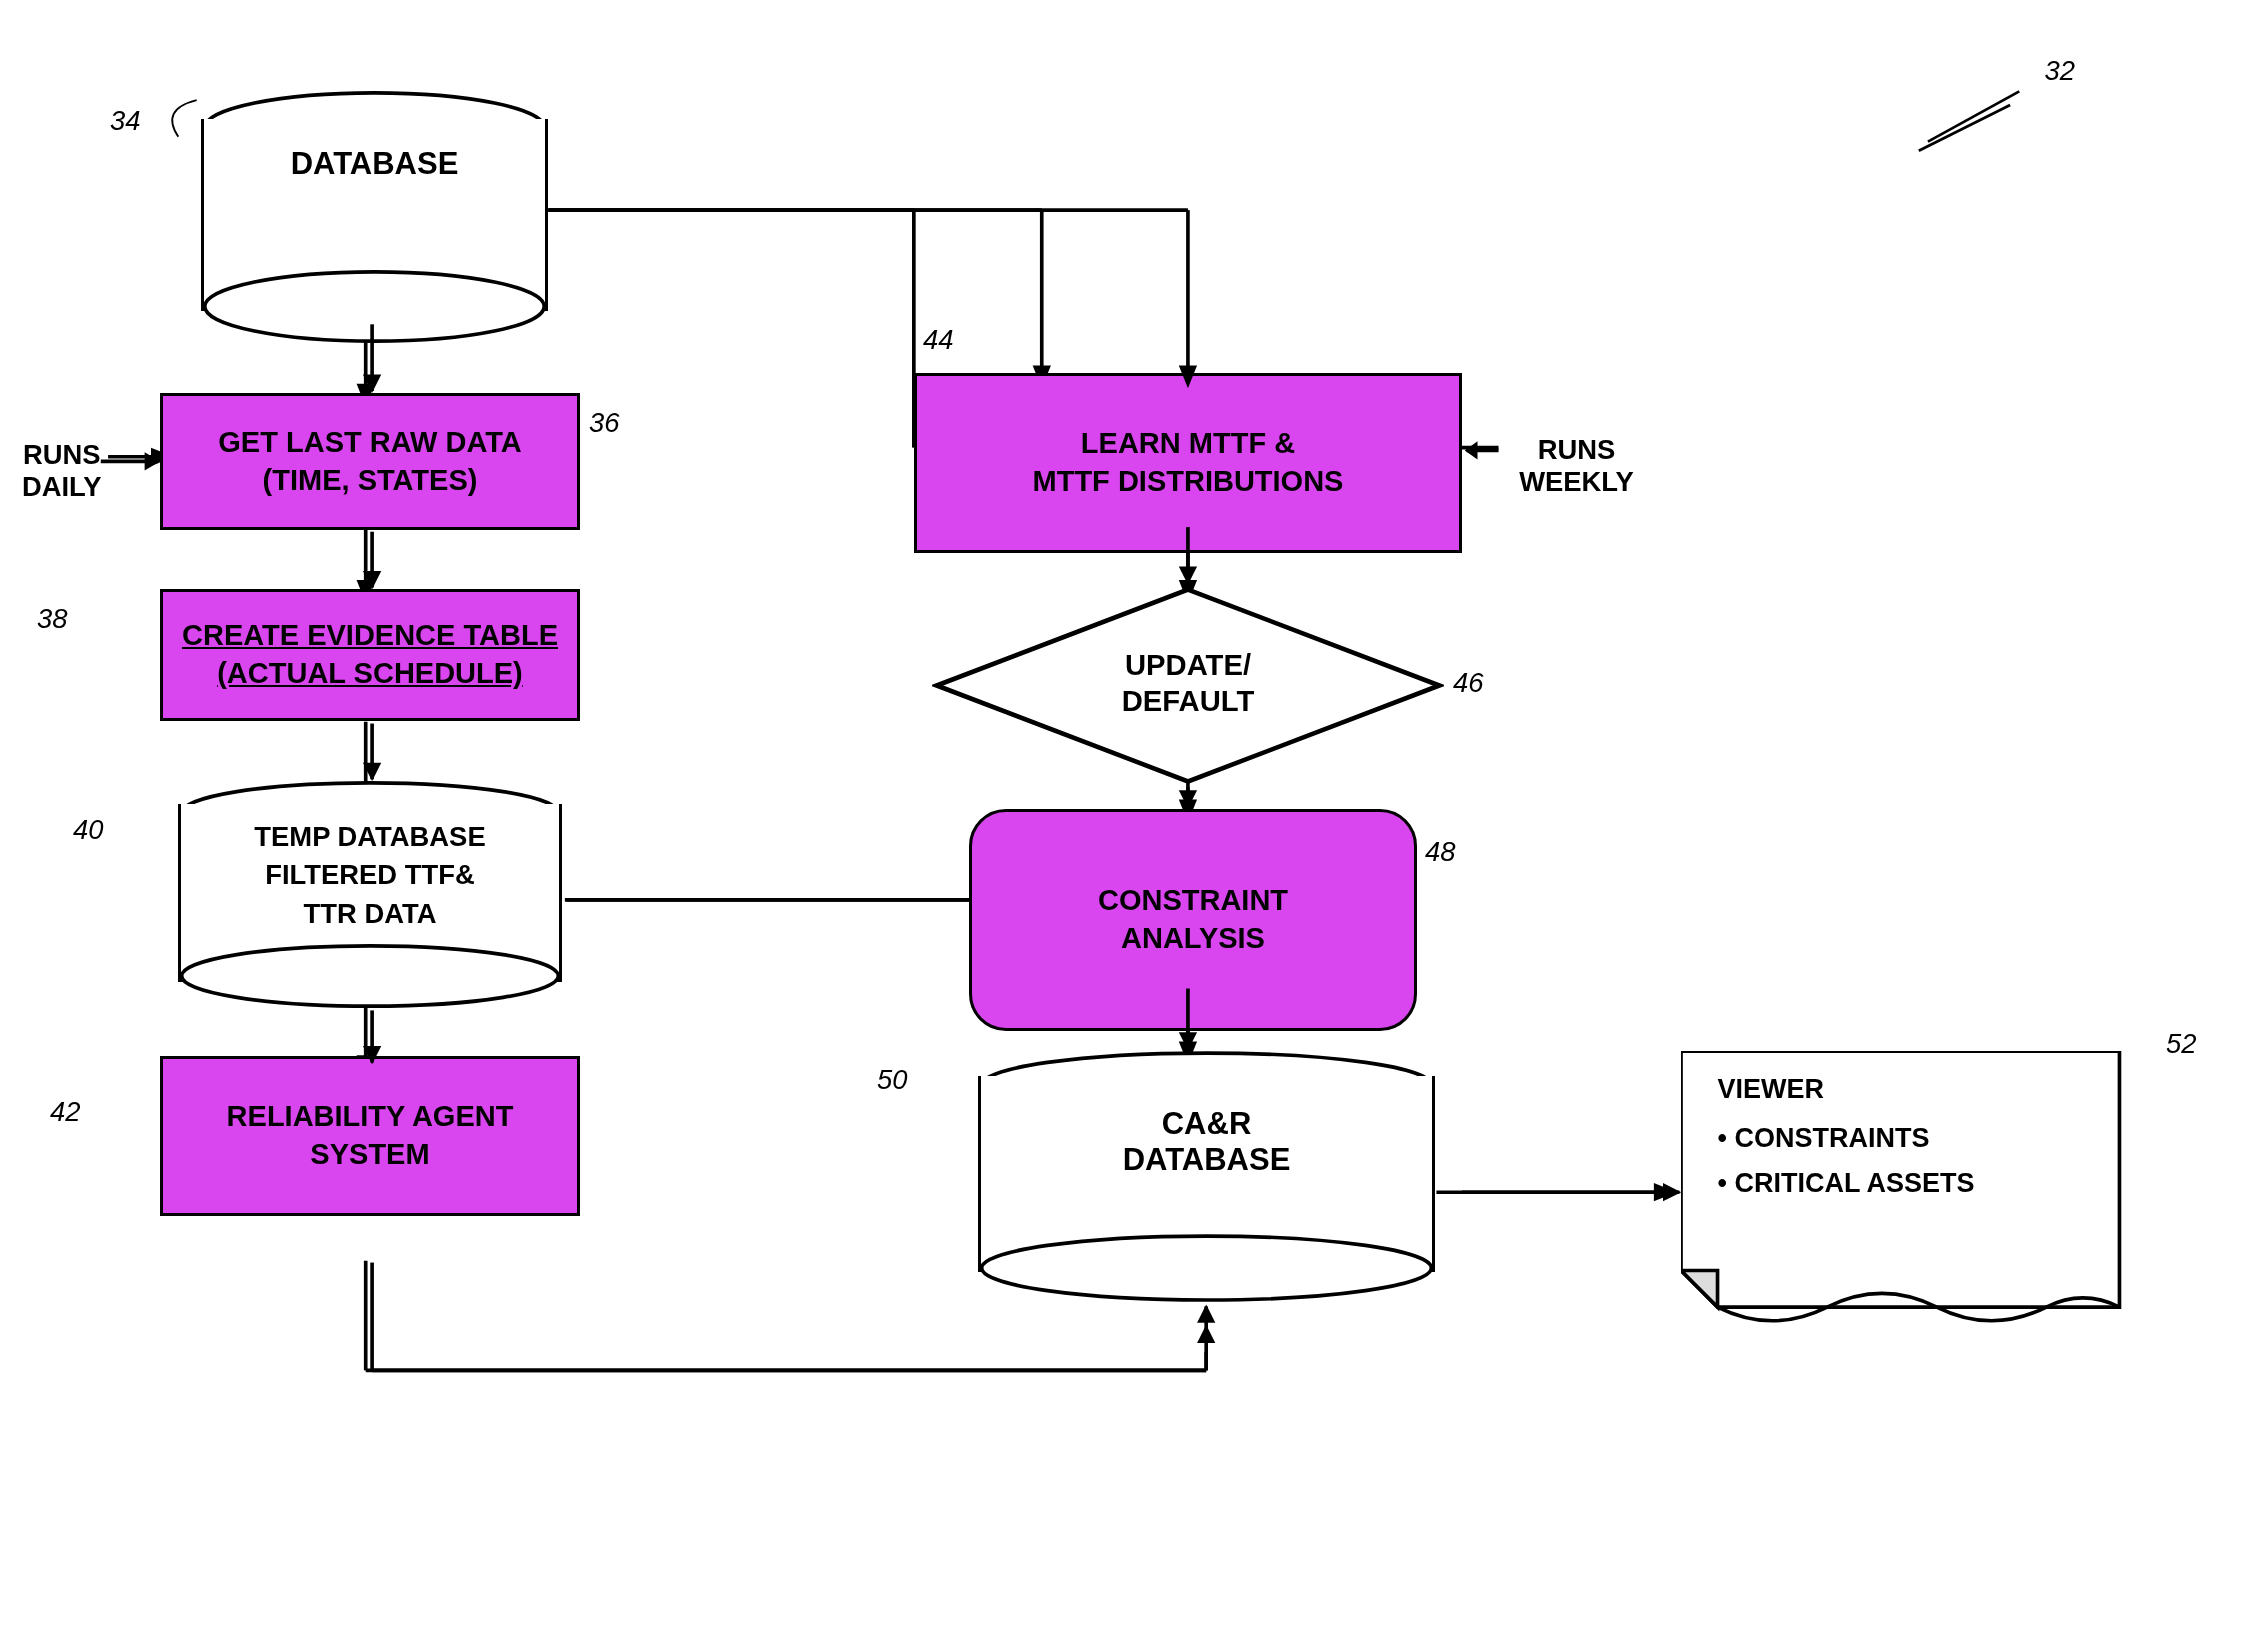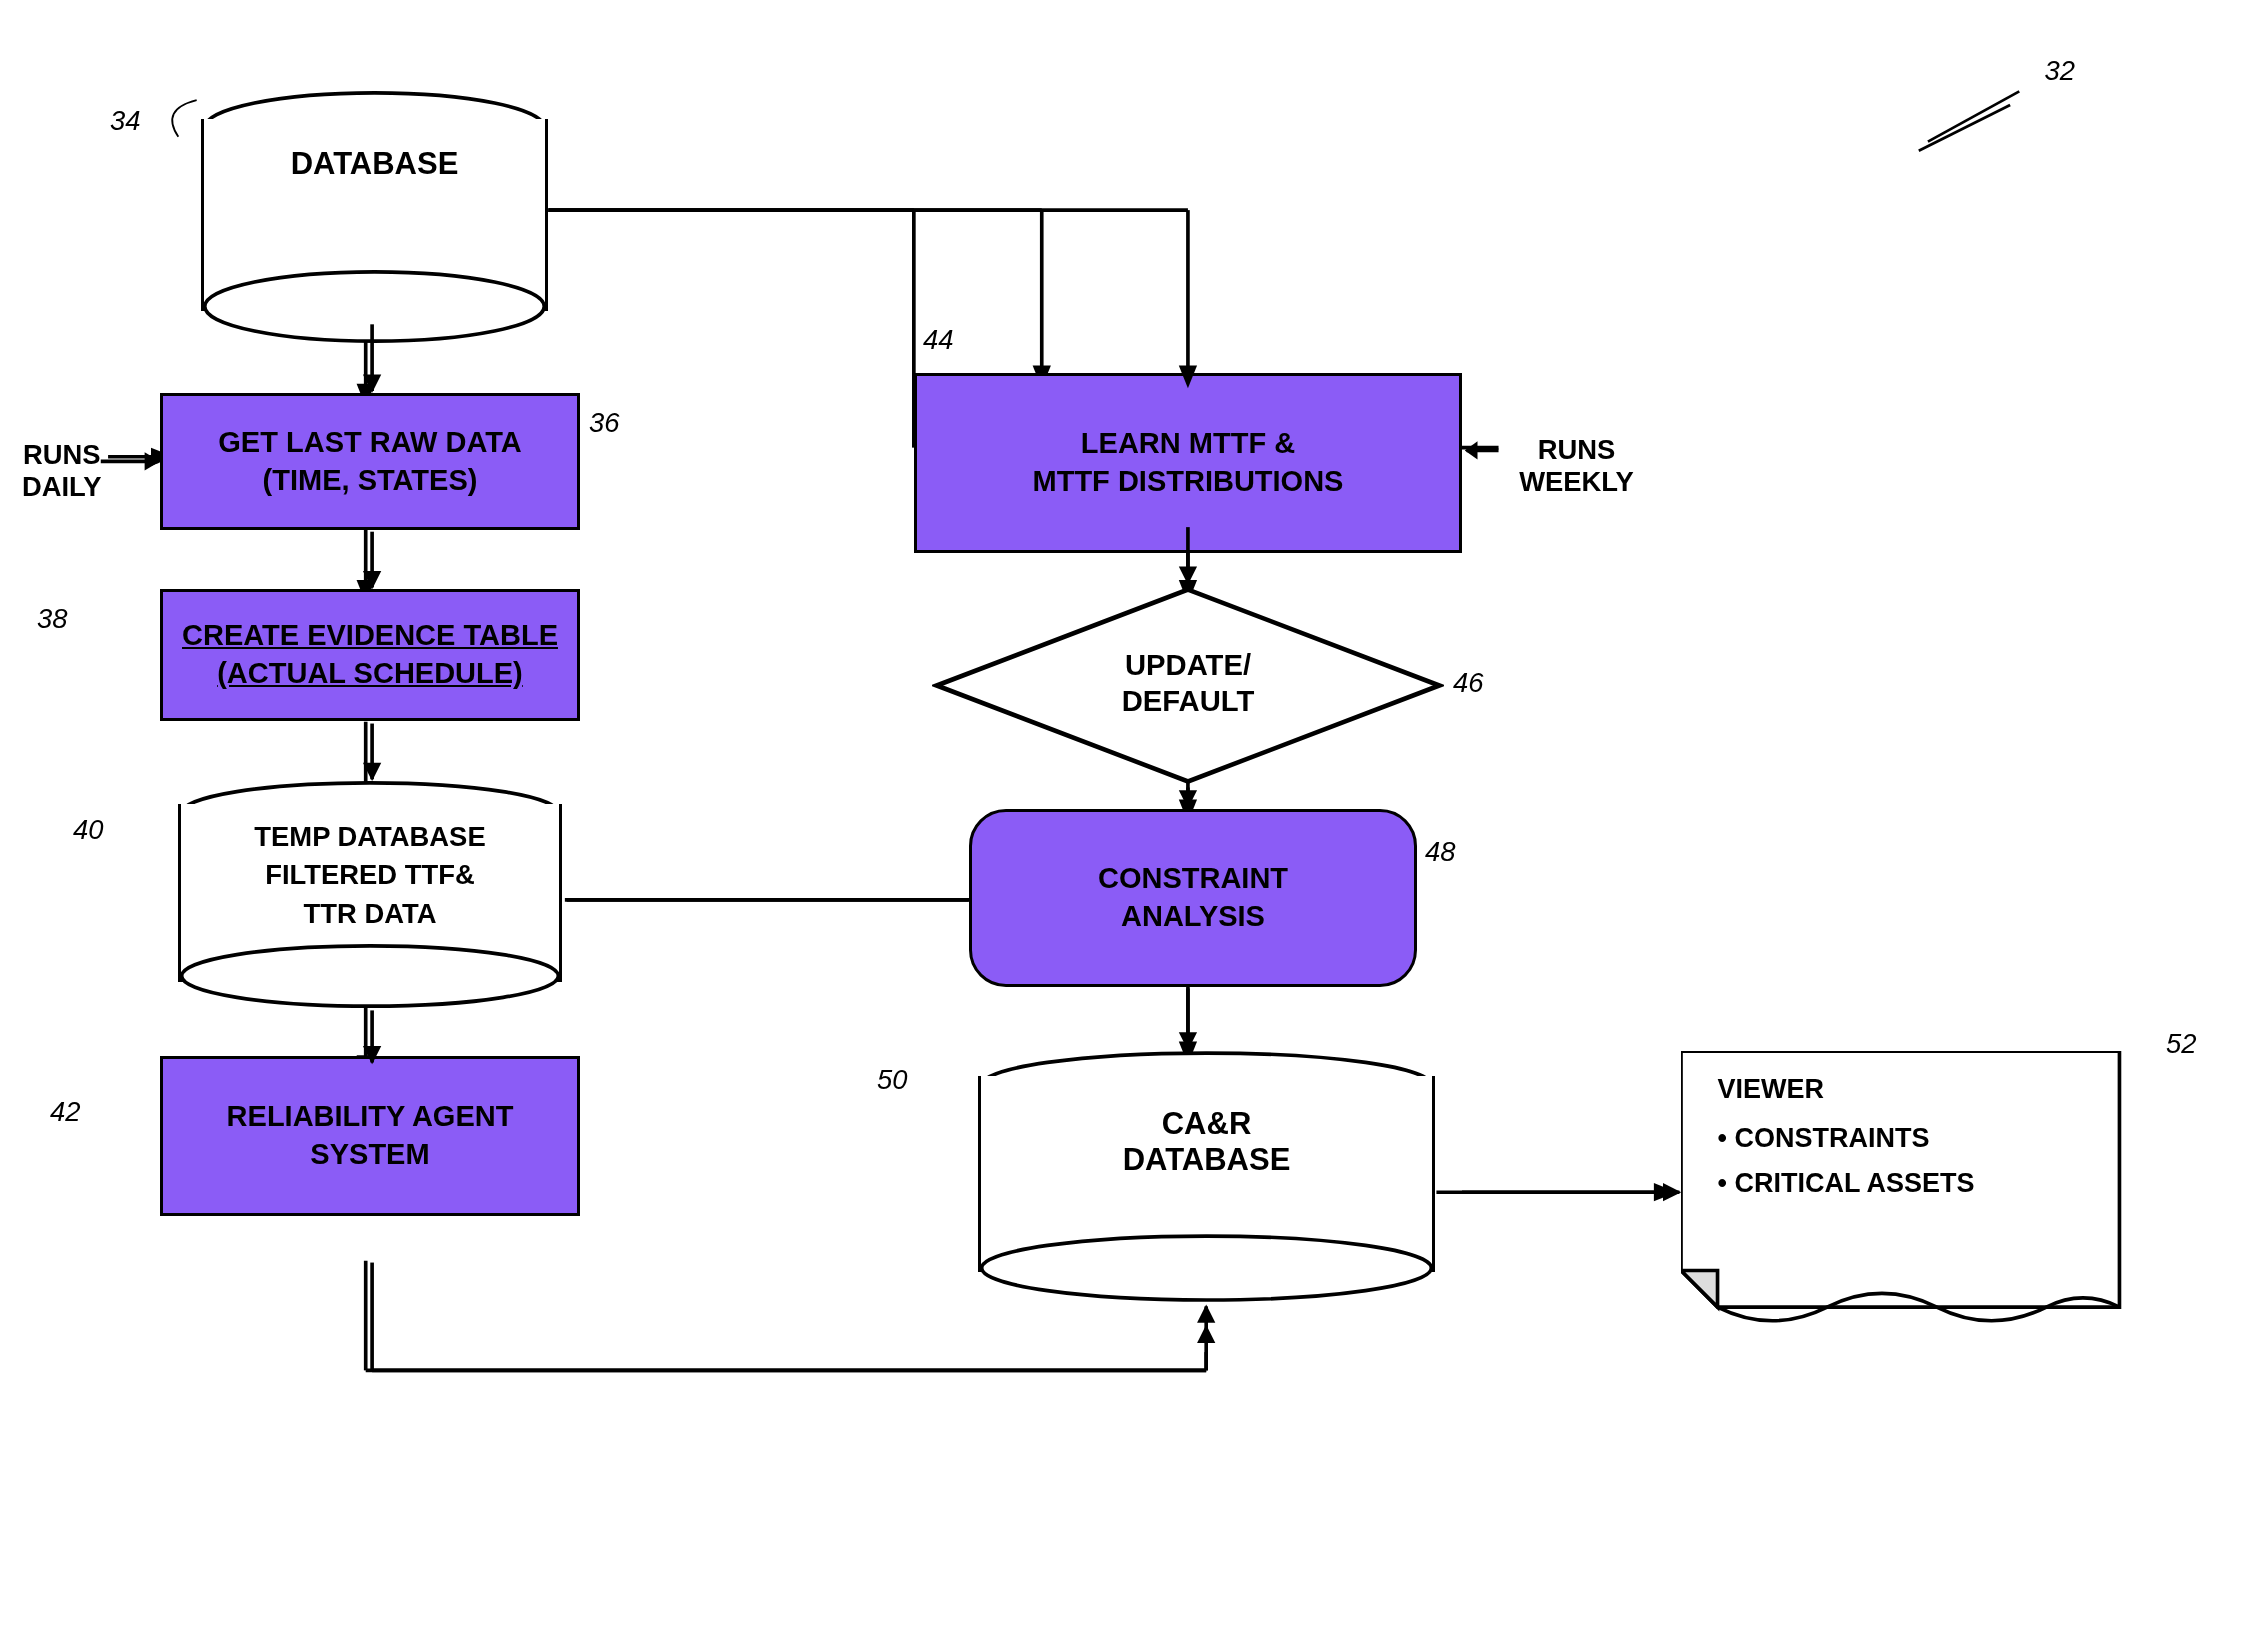--- a/index.html
+++ b/index.html
@@ -13,21 +13,21 @@
     }
     .diagram {
       position: relative;
       width: 2258px;
       height: 1649px;
     }
     
     .box {
       position: absolute;
       border: 3.7px solid #000;
-      background: #8b5cf6;
+      background: #d946ef;
       display: flex;
       align-items: center;
       justify-content: center;
       text-align: center;
       font-size: 29px;
       font-weight: bold;
       line-height: 1.3;
     }
     .box-rounded {
       border-radius: 18.3px;
@@ -181,21 +181,21 @@
 
   <div class="diamond" style="left:932px; top:585px; width:512px; height:201px;">
     <svg width="512" height="201" viewBox="0 0 560 220">
       <polygon points="280,5 555,110 280,215 5,110" fill="white" stroke="black" stroke-width="5"></polygon>
       <text x="280" y="98" text-anchor="middle" font-size="32" font-weight="bold" font-family="Arial">UPDATE/</text>
       <text x="280" y="138" text-anchor="middle" font-size="32" font-weight="bold" font-family="Arial">DEFAULT</text>
     </svg>
   </div>
   <div class="label" style="left:1453px; top:667px;">46</div>
 
-  <div class="box box-rounded" style="left:969px; top:809px; width:448px; height:178px; border-radius:37px;">
+  <div class="box box-rounded" style="left:969px; top:809px; width:448px; height:222px; border-radius:37px;">
     <span>CONSTRAINT<br>ANALYSIS</span>
   </div>
   <div class="label" style="left:1425px; top:836px;">48</div>
 
   <div style="position:absolute; left:978px; top:1051px; width:457px; height:69px;">
     <svg width="457" height="69" viewBox="0 0 500 75">
       <ellipse cx="250" cy="37" rx="246" ry="35" fill="white" stroke="black" stroke-width="4"></ellipse>
     </svg>
   </div>
 

